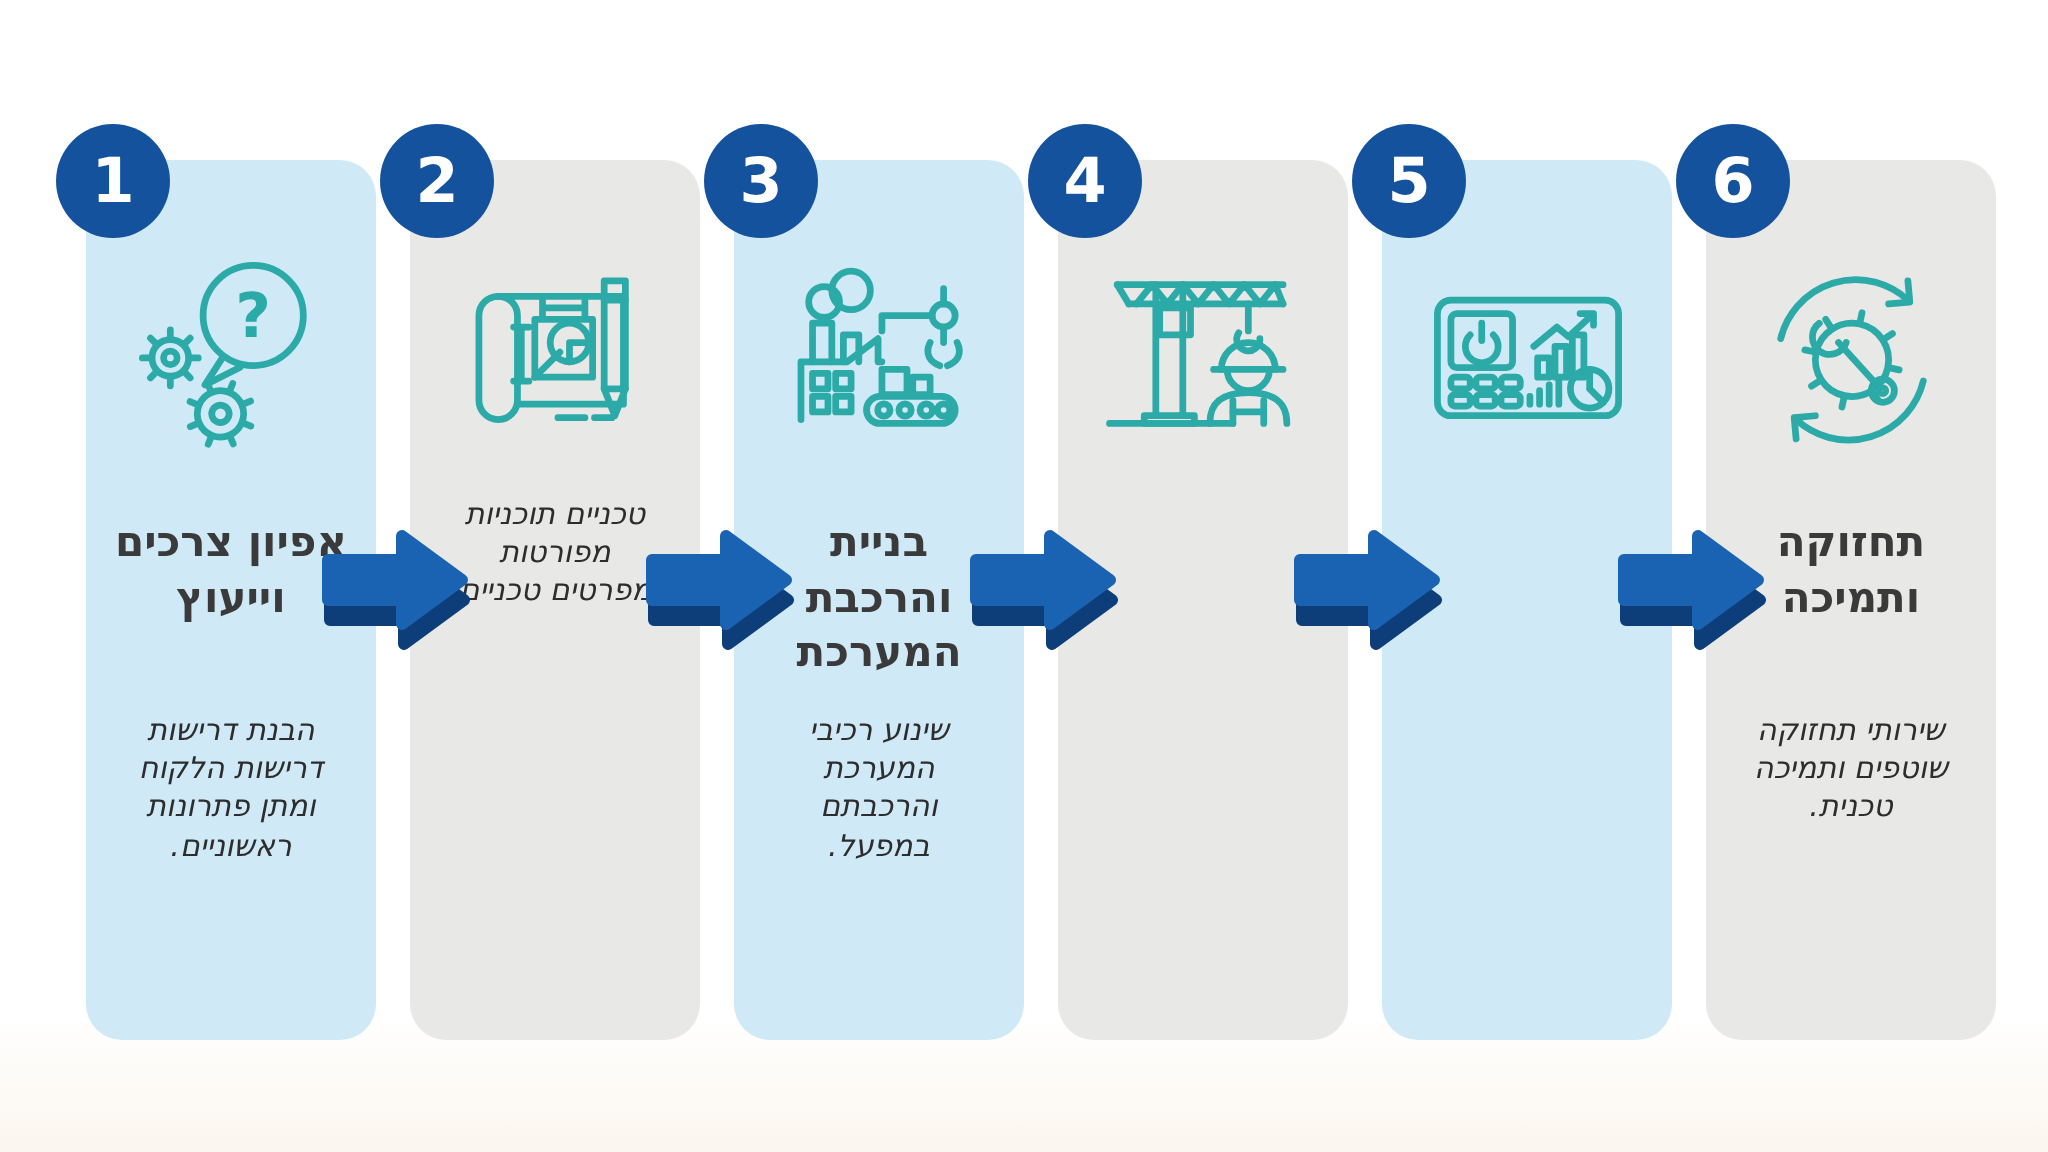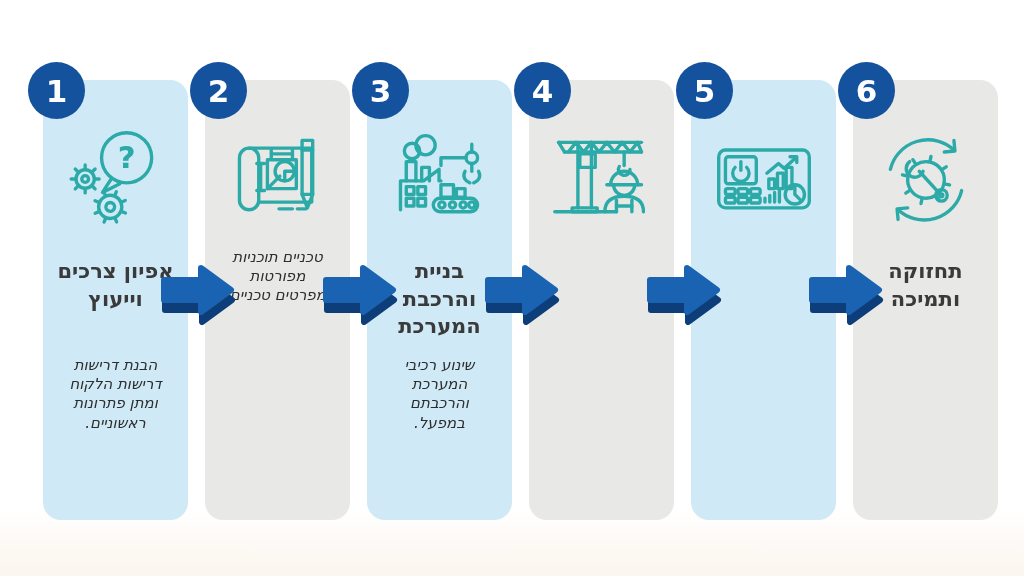--- a/index.html
+++ b/index.html
@@ -200,20 +200,23 @@
             <line class="tooth" x1="13.8" y1="13.8" x2="17.7" y2="17.7"></line>
           </g>
           <path d="M38,38 a9,9 0 1 0 14,10"></path>
           <line x1="48" y1="48" x2="68" y2="70"></line>
           <circle cx="71" cy="73" r="6"></circle>
           <circle cx="71" cy="73" r="1.5"></circle>
         </svg>
       </div>
       <div class="title">תחזוקה
 ותמיכה</div>
+      <div class="desc">שירותי תחזוקה
+שוטפים ותמיכה
+טכנית.</div>
     </div>
   </div>
 
   <div class="arrow a1">
     <svg width="80" height="62" viewBox="0 0 80 62">
       <path d="M7,22 H44 V10 L74,32 L44,54 V42 H7 Z" fill="#0d3e79" stroke="#0d3e79" stroke-width="6" stroke-linejoin="round" transform="translate(1,5)"></path>
       <path d="M7,17 H44 V5 L74,27 L44,49 V37 H7 Z" fill="#1a63b2" stroke="#1a63b2" stroke-width="6" stroke-linejoin="round"></path>
     </svg>
   </div>
   <div class="arrow a2">

